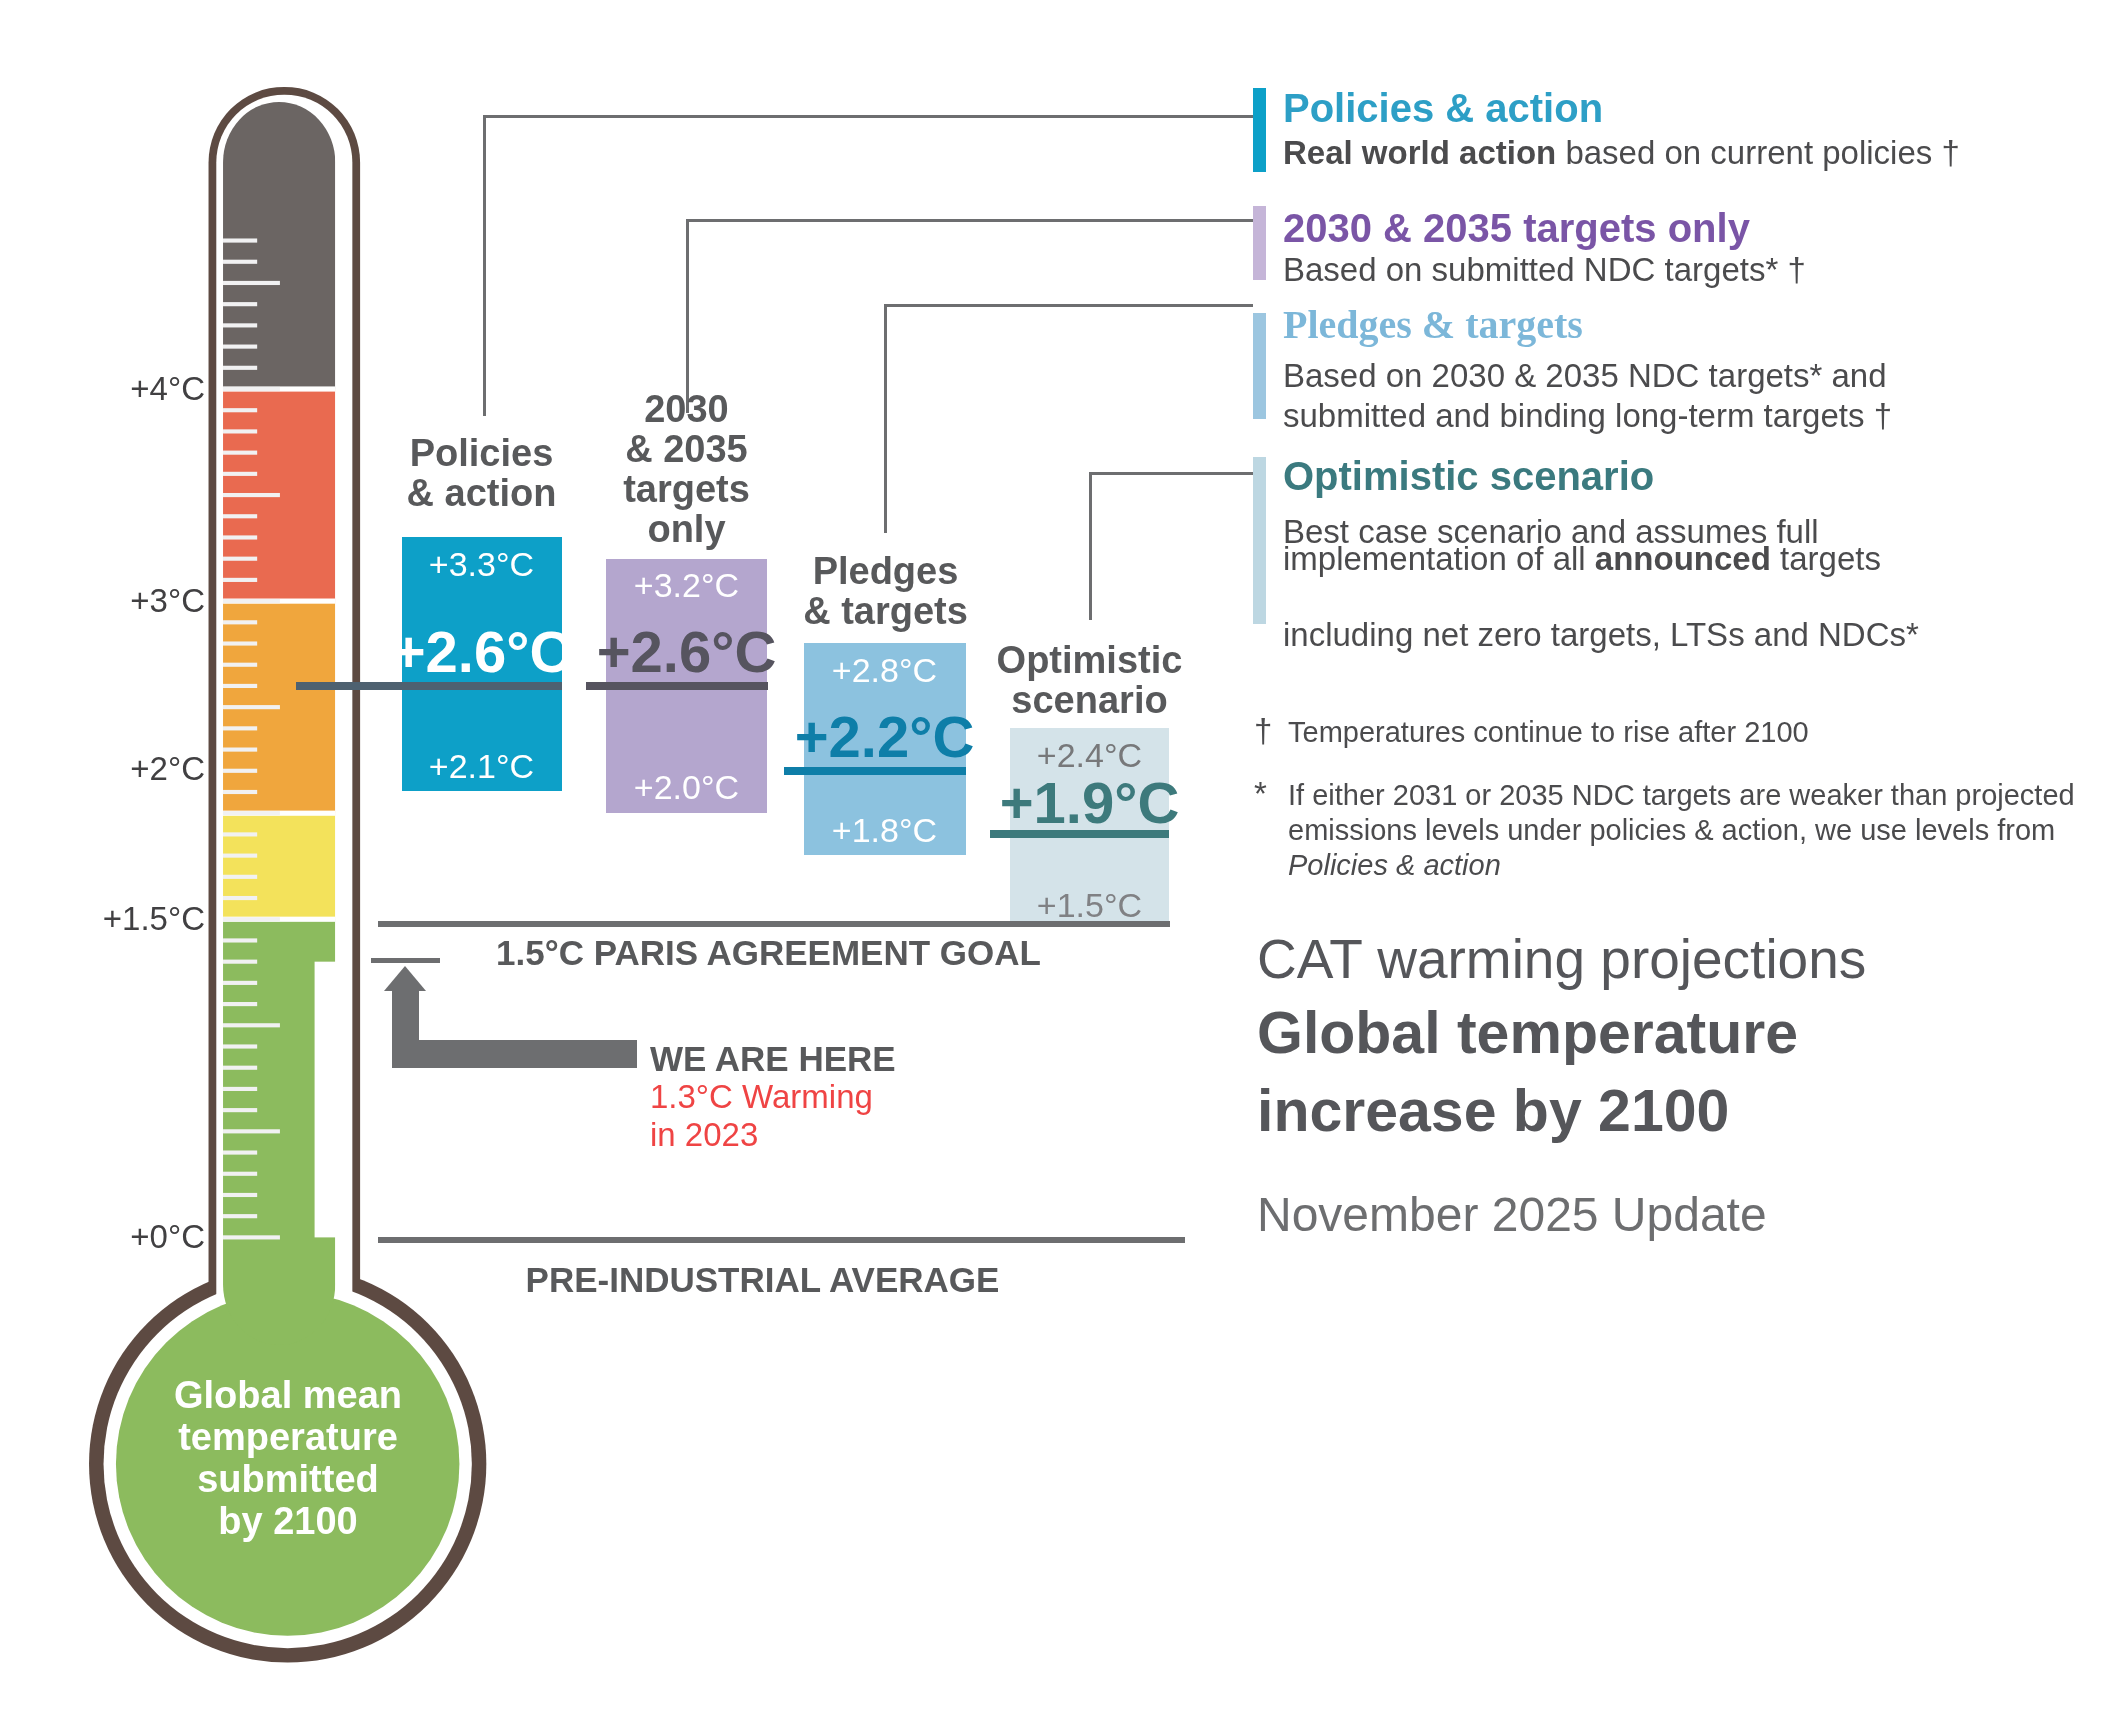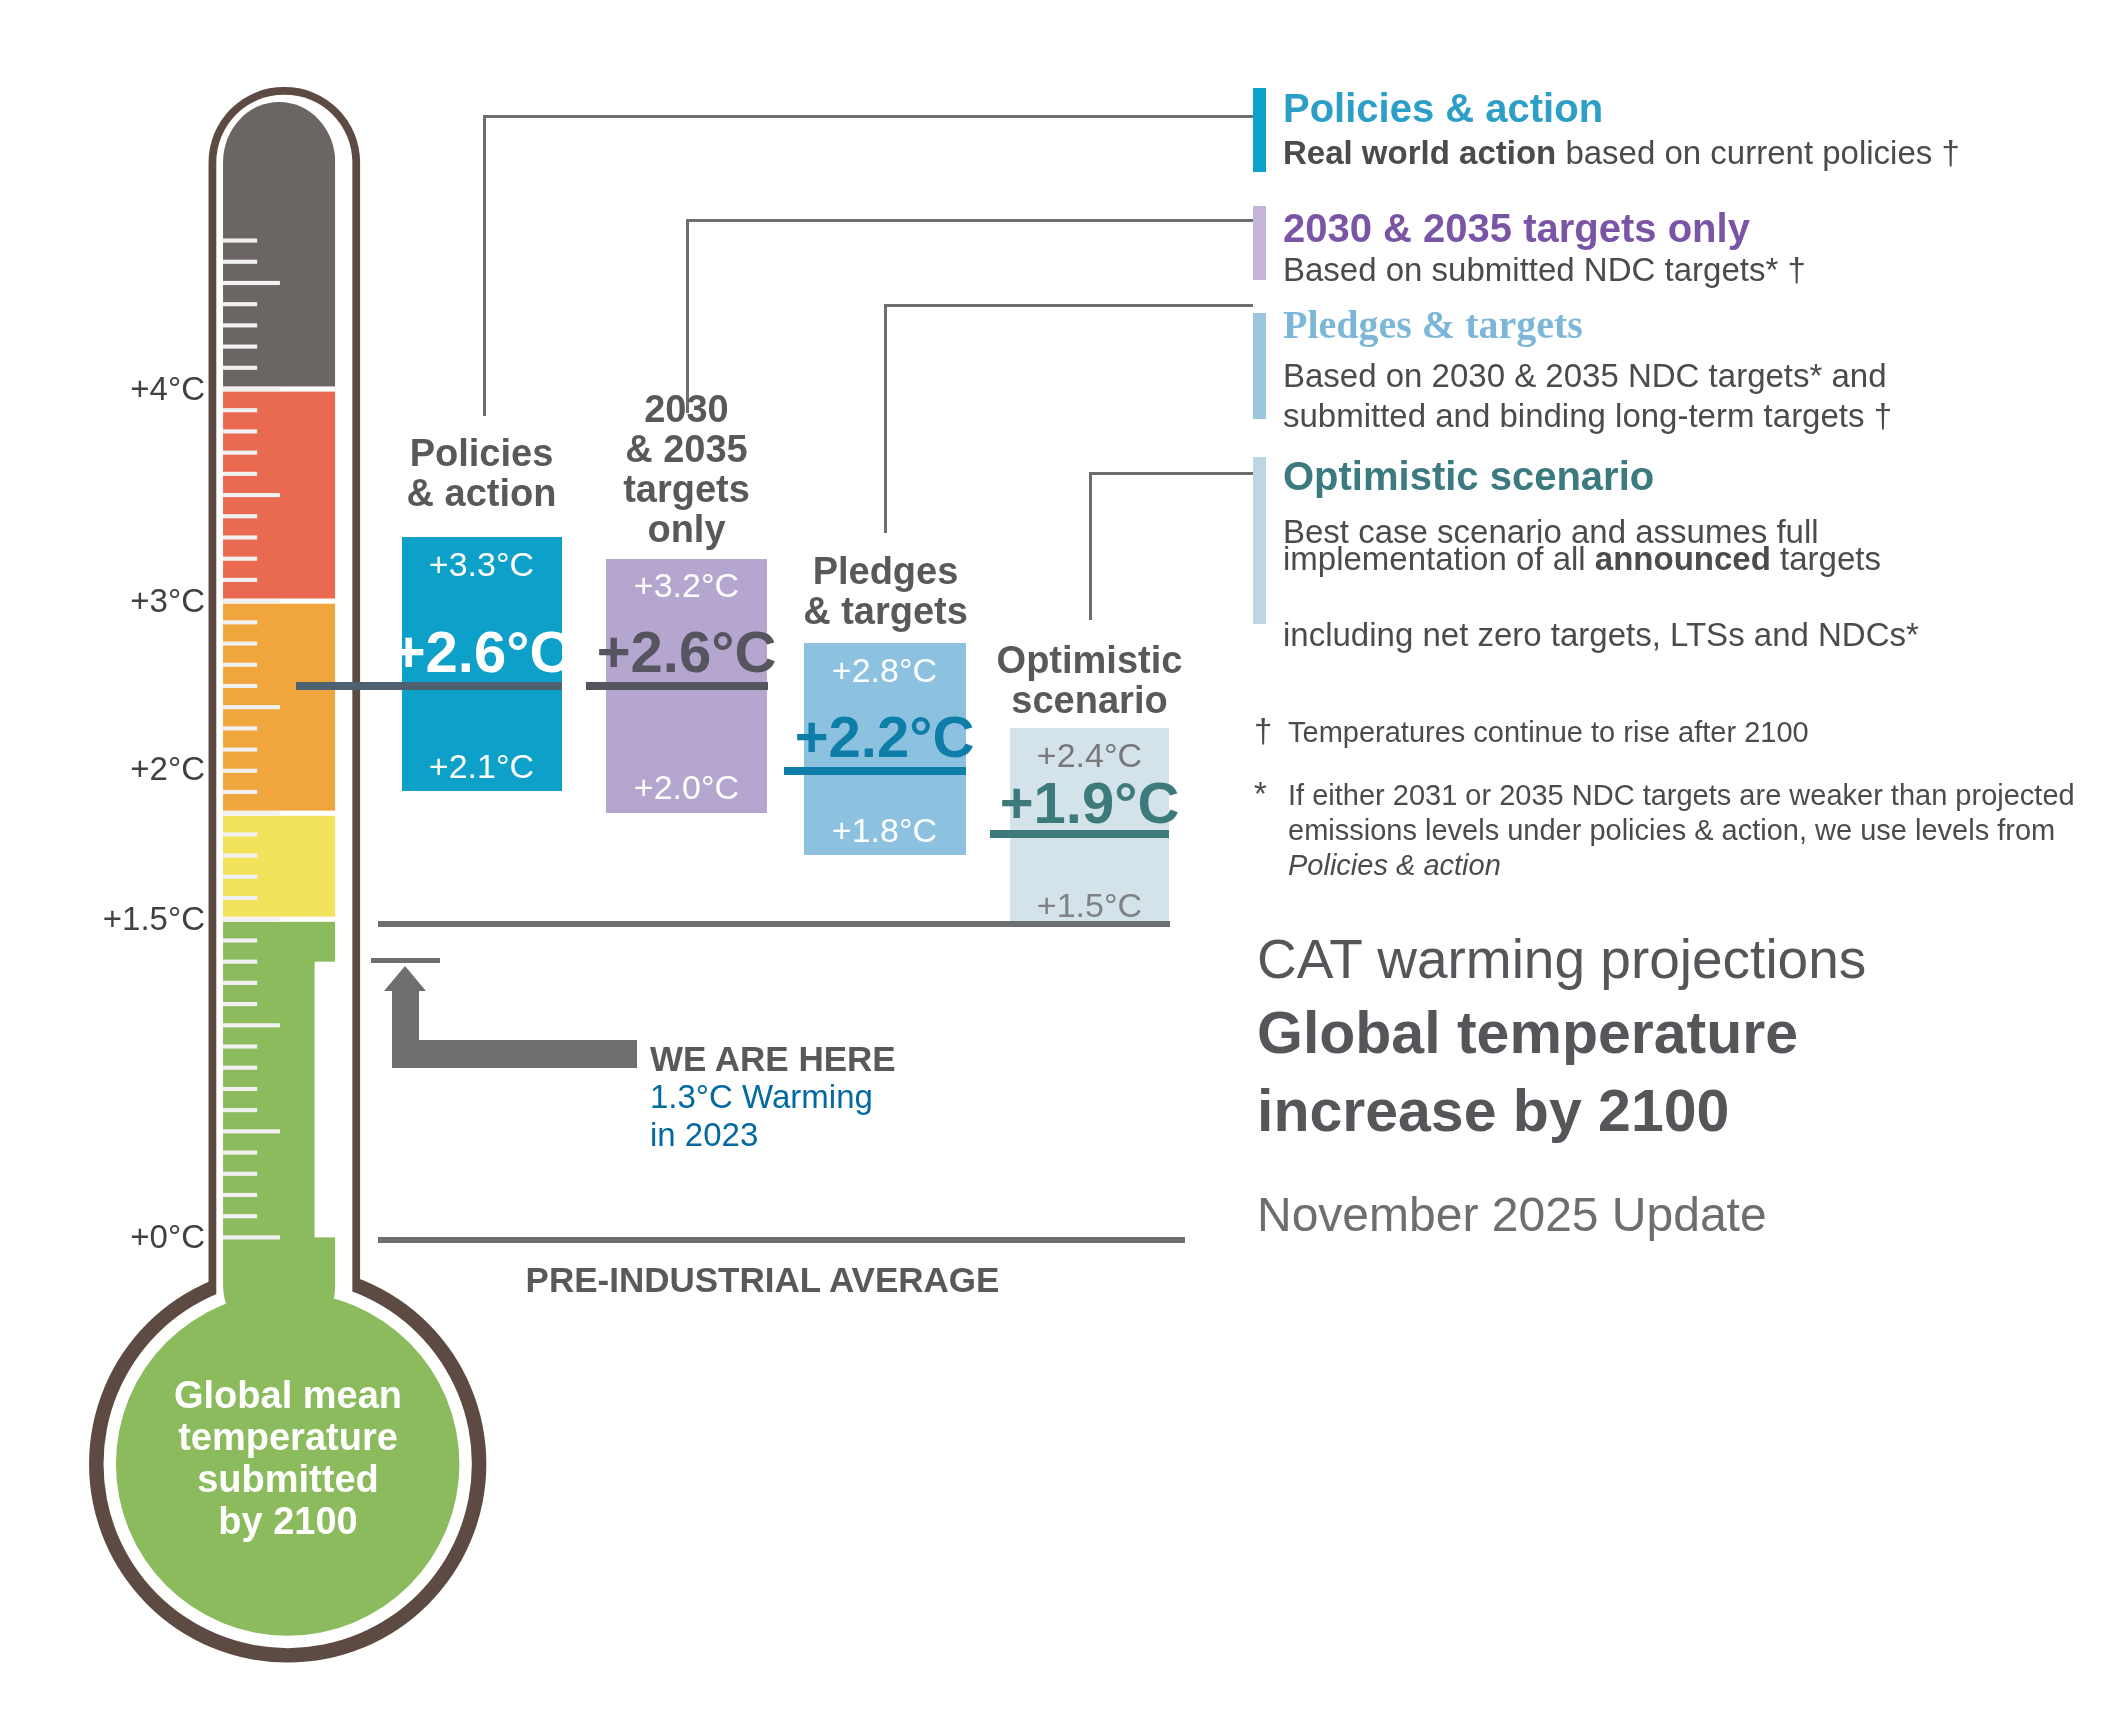--- a/index.html
+++ b/index.html
@@ -23,21 +23,21 @@
   .legend-title{position:absolute;font-size:40px;font-weight:bold;line-height:41px;}
   .legend-desc{position:absolute;font-size:33px;color:#4b4b4d;line-height:40px;}
   
   .footnote{position:absolute;font-size:29px;color:#4b4b4d;line-height:35px;}
   
   .hdr-light{position:absolute;font-size:55px;font-weight:400;color:#55565a;line-height:57px;}
   .hdr-bold{position:absolute;font-size:59px;font-weight:bold;color:#55565a;line-height:60px;}
   .hdr-sub{position:absolute;font-size:48px;font-weight:400;color:#6d6e70;line-height:50px;}
   
   .anno-bold{position:absolute;font-size:35px;font-weight:bold;color:#58595b;line-height:37px;}
-  .anno-reg{position:absolute;font-size:33px;color:#0369a1;line-height:36px;}
+  .anno-reg{position:absolute;font-size:33px;color:#ef4444;line-height:36px;}
   
   .arrow-part{position:absolute;background:#6d6e70;}
   .arrow-head{
     position:absolute;width:0;height:0;
     border-left:21px solid transparent;border-right:21px solid transparent;
     border-bottom:25px solid #6d6e70;
   }
   
   .bulb-text{position:absolute;font-size:38px;font-weight:bold;color:#ffffff;text-align:center;line-height:42px;}
 </style>
@@ -187,20 +187,21 @@
     <div>Optimistic</div>
     <div>scenario</div>
   </div>
   <div class="bar" style="left:1010px;top:728px;width:159px;height:195px;background:#d4e3e9;"></div>
   <div class="midline" style="left:990px;top:830px;width:179px;background:#3d7a7c;"></div>
   <div class="range-label" style="left:1012px;top:737px;width:155px;color:#77787a;">+2.4°C</div>
   <div class="mid-label" style="left:999px;top:774px;width:181px;color:#3d7a7c;">+1.9°C</div>
   <div class="range-label" style="left:1012px;top:887px;width:155px;color:#808184;">+1.5°C</div>
 
   <div class="abs" style="left:378px;top:921px;width:792px;height:6.2px;background:#6d6e70;"></div>
+  <div class="anno-bold" style="left:496px;top:934px;">1.5°C PARIS AGREEMENT GOAL</div>
 
   <div class="abs" style="left:378px;top:1237px;width:807px;height:6.2px;background:#6d6e70;"></div>
   <div class="anno-bold" style="left:491px;top:1261px;width:543px;text-align:center;">PRE-INDUSTRIAL AVERAGE</div>
 
   <div class="arrow-part" style="left:371px;top:958px;width:69px;height:5.2px;"></div>
   <div class="arrow-head" style="left:384px;top:966px;"></div>
   <div class="arrow-part" style="left:392px;top:989px;width:27.4px;height:79px;"></div>
   <div class="arrow-part" style="left:392px;top:1040px;width:245px;height:28.4px;"></div>
   <div class="anno-bold" style="left:650px;top:1040px;">WE ARE HERE</div>
   <div class="anno-reg" style="left:650px;top:1079px;">1.3°C Warming</div>

